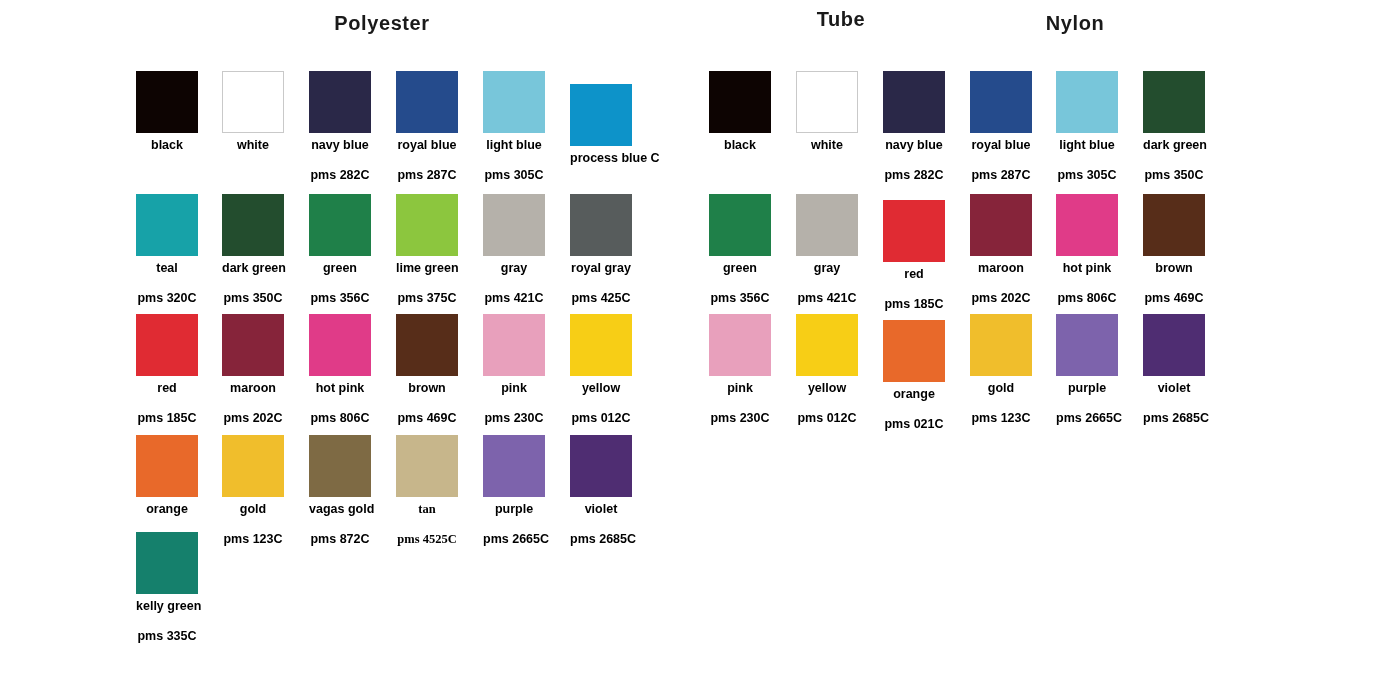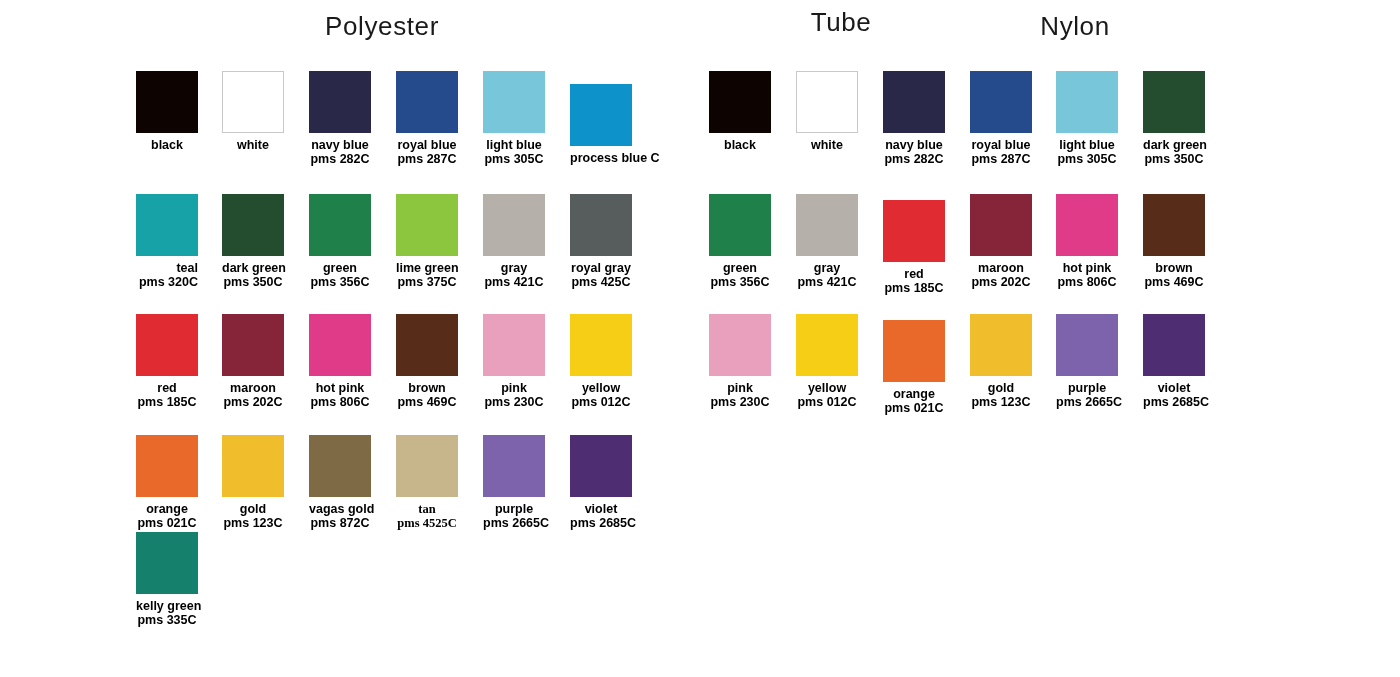--- a/index.html
+++ b/index.html
@@ -17,22 +17,22 @@
     color: #000000;
     -webkit-font-smoothing: antialiased;
   }
   #chart-root {
     position: relative;
     width: 1400px;
     height: 677px;
   }
   .group-title {
     position: absolute;
-    font-size: 26px;
-    font-weight: normal;
+    font-size: 20px;
+    font-weight: bold;
     letter-spacing: 0.6px;
     color: #1a1a1a;
     white-space: nowrap;
     transform: translateX(-50%);
     line-height: 1;
   }
   .swatch-cell {
     position: absolute;
     width: 62px;
     text-align: center;
@@ -53,20 +53,21 @@
     line-height: 1.1;
     margin-top: 6px;
     white-space: nowrap;
     color: #000000;
   }
   .swatch-pms {
     display: block;
     font-size: 12.5px;
     font-weight: bold;
     line-height: 1.1;
+    margin-top: 16px;
     white-space: nowrap;
     color: #000000;
   }
   .swatch-pms.empty {
     visibility: hidden;
   }
 </style>
 </head>
 <body>
 
@@ -97,21 +98,21 @@
     <div class="swatch-cell" style="left: 483px; top: 71px;">
       <span class="swatch-chip" style="background: rgb(120, 198, 218);"></span>
       <span class="swatch-label">light blue</span>
       <span class="swatch-pms">pms 305C</span>
     </div>
     <div class="swatch-cell" style="left: 570px; top: 71px; margin-top: 13px;">
       <span class="swatch-chip" style="background: rgb(13, 147, 201);"></span>
       <span class="swatch-label">process blue C</span>
       <span class="swatch-pms empty">&nbsp;</span>
     </div>
-    <div class="swatch-cell" style="left: 136px; top: 194px; text-align: right;">
+    <div class="swatch-cell" style="left: 136px; top: 194px;">
       <span class="swatch-chip" style="background: rgb(23, 162, 168);"></span>
       <span class="swatch-label">teal</span>
       <span class="swatch-pms">pms 320C</span>
     </div>
     <div class="swatch-cell" style="left: 222px; top: 194px;">
       <span class="swatch-chip" style="background: rgb(35, 77, 46);"></span>
       <span class="swatch-label">dark green</span>
       <span class="swatch-pms">pms 350C</span>
     </div>
     <div class="swatch-cell" style="left: 309px; top: 194px;">

